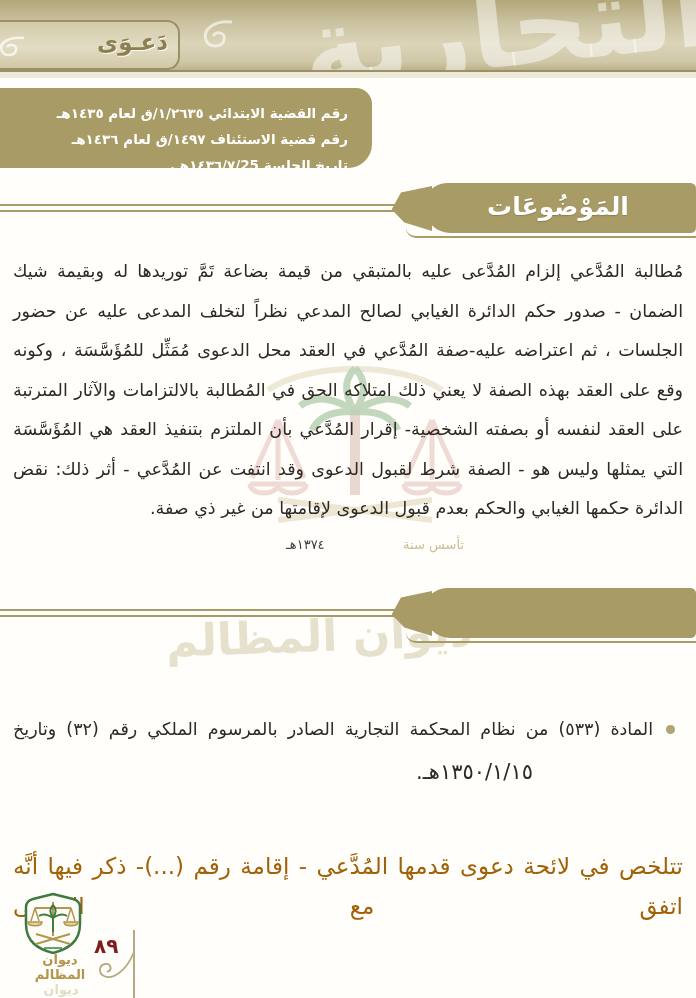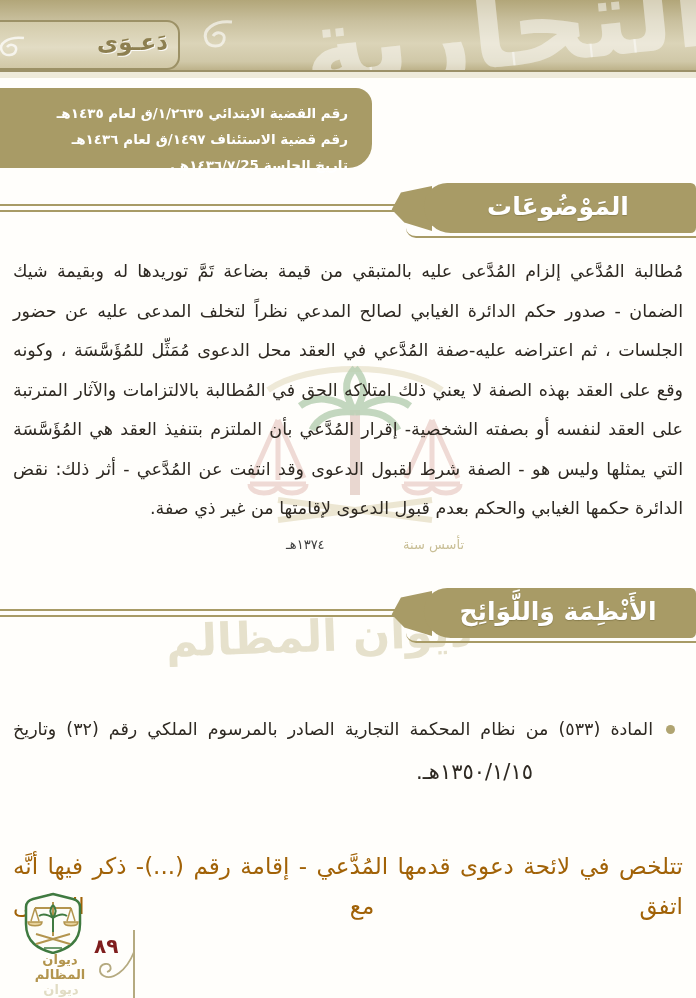--- a/index.html
+++ b/index.html
@@ -120,21 +120,20 @@
   </div>
 
   <div class="topics-block rtl">
     <div class="topics-body">مُطالبة المُدَّعي إلزام المُدَّعى عليه بالمتبقي من قيمة بضاعة تَمَّ توريدها له وبقيمة شيك الضمان - صدور حكم الدائرة الغيابي لصالح المدعي نظراً لتخلف المدعى عليه عن حضور الجلسات ، ثم اعتراضه عليه-صفة المُدَّعي في العقد محل الدعوى مُمَثِّل للمُؤَسَّسَة ، وكونه وقع على العقد بهذه الصفة لا يعني ذلك امتلاكه الحق في المُطالبة بالالتزامات والآثار المترتبة على العقد لنفسه أو بصفته الشخصية- إقرار المُدَّعي بأن الملتزم بتنفيذ العقد هي المُؤَسَّسَة التي يمثلها وليس هو - الصفة شرط لقبول الدعوى وقد انتفت عن المُدَّعي - أثر ذلك: نقض الدائرة حكمها الغيابي والحكم بعدم قبول الدعوى لإقامتها من غير ذي صفة.</div>
   </div>
 
   <div class="sec" style="top:588px">
     <div class="tails"></div>
     <div class="tip"></div>
     <div class="banner"></div>
-    <div class="title">الأَنْظِمَة وَاللَّوَائِح</div>
     <div class="underline-curve"></div>
     <div class="underline"></div>
   </div>
 
   <div class="law-block rtl">
     <span class="law-bullet"></span>
     <div class="law-line1">المادة (٥٣٣) من نظام المحكمة التجارية الصادر بالمرسوم الملكي رقم (٣٢) وتاريخ</div>
     <div class="law-line2">‭١٣٥٠/١/١٥‬هـ.</div>
   </div>
 

